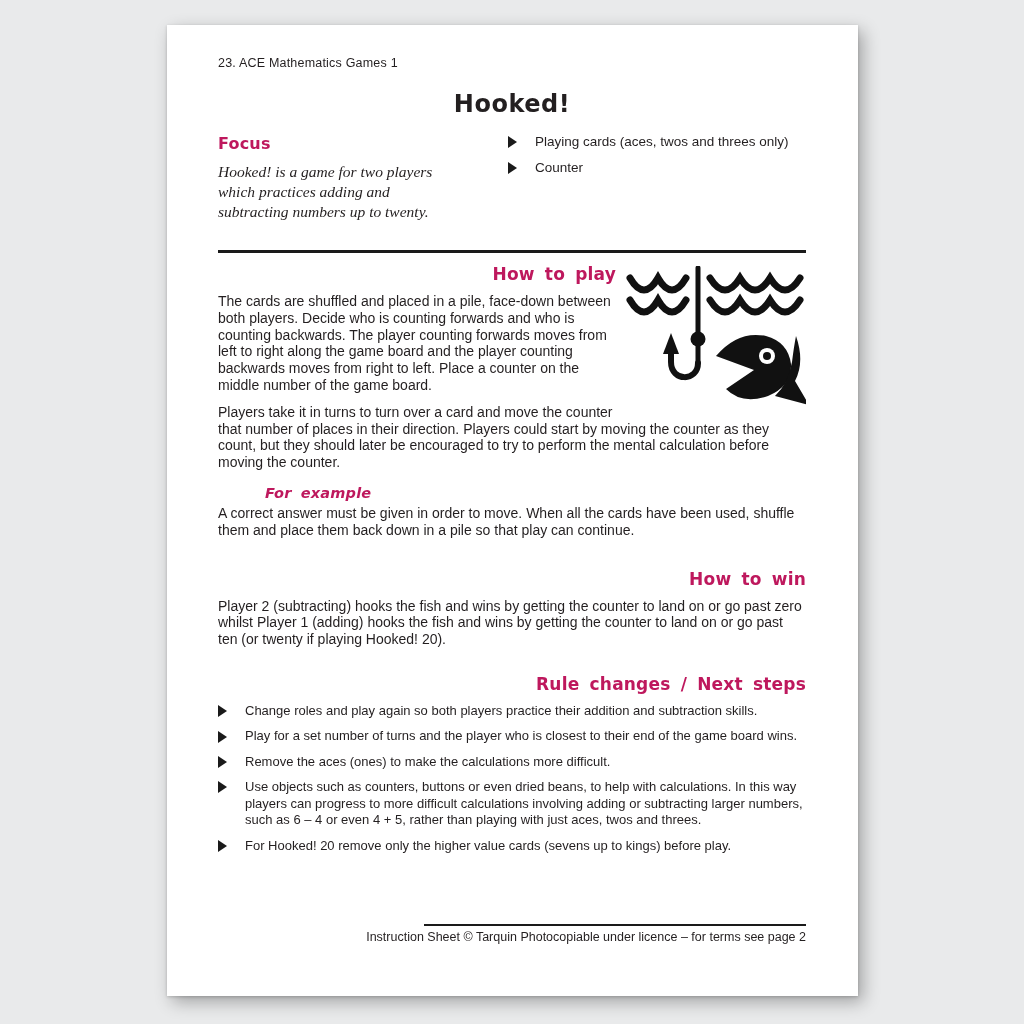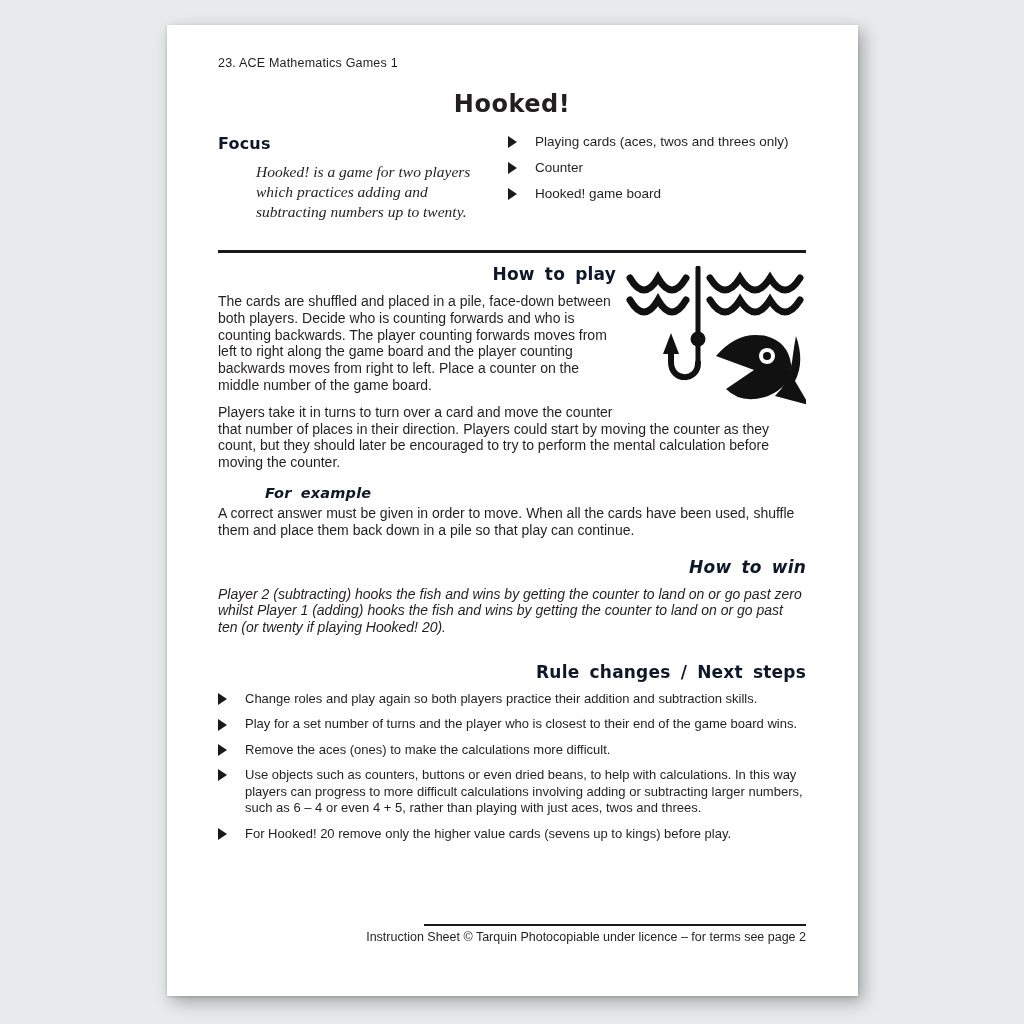--- a/index.html
+++ b/index.html
@@ -39,38 +39,37 @@
     font-weight: bold;
     font-size: 24px;
     letter-spacing: 0.5px;
     margin: 2px 0 16px 0;
   }
   .comic-h {
     font-family: "DejaVu Sans", sans-serif;
     font-weight: bold;
     word-spacing: 4px;
     letter-spacing: 0.2px;
-    color: #0f172a;
+    color: #be185d;
   }
   .columns {
     display: flex;
     margin-bottom: 14px;
   }
   .col-focus { width: 290px; flex: 0 0 290px; }
   .focus-heading {
     font-size: 16px;
     margin: 0 0 9px 0;
   }
   .focus-text {
     font-family: "Liberation Serif", serif;
     font-style: italic;
     font-size: 15.5px;
     line-height: 20px;
     max-width: 235px;
-    margin-left: 38px;
   }
   .col-need { flex: 1; }
   .need-heading {
     font-size: 16px;
     margin: 0 0 11px 0;
   }
   .need-item {
     display: flex;
     align-items: flex-start;
     margin-bottom: 11px;
@@ -107,21 +106,21 @@
     margin: 2px 0 6px 10px;
   }
   .example-block {
     margin: 14px 0 4px 47px;
     font-style: italic;
   }
   .example-h {
     font-size: 14.5px;
     margin: 0 0 3px 0;
   }
-  .how-to-win { margin-top: 8px; font-style: italic; }
+  .how-to-win { margin-top: 20px; }
   .rule-changes { margin-top: 16px; }
   .rc-item {
     display: flex;
     align-items: flex-start;
     margin-bottom: 8.5px;
     font-size: 13px;
     line-height: 16.8px;
   }
   .rc-item .tri { margin-right: 18px; margin-top: 2.5px; }
   .footer {
@@ -155,24 +154,20 @@
       <div class="focus-text">Hooked! is a game for two players which practices adding and subtracting numbers up to twenty.</div>
     </div>
     <div class="col-need">
       <div class="need-item">
         <span class="tri"></span>
         <span>Playing cards (aces, twos and threes only)</span>
       </div>
       <div class="need-item">
         <span class="tri"></span>
         <span>Counter</span>
-      </div>
-      <div class="need-item">
-        <span class="tri"></span>
-        <span>Hooked! game board</span>
       </div>
     </div>
   </div>
 
   <hr class="thick-rule">
 
   <div>
     <svg class="illustration" viewBox="0 0 180 140">
       <g fill="none" stroke="#111" stroke-width="7" stroke-linecap="round">
         <path d="M4,12 Q18,36 32,12 Q46,36 60,12"></path>

